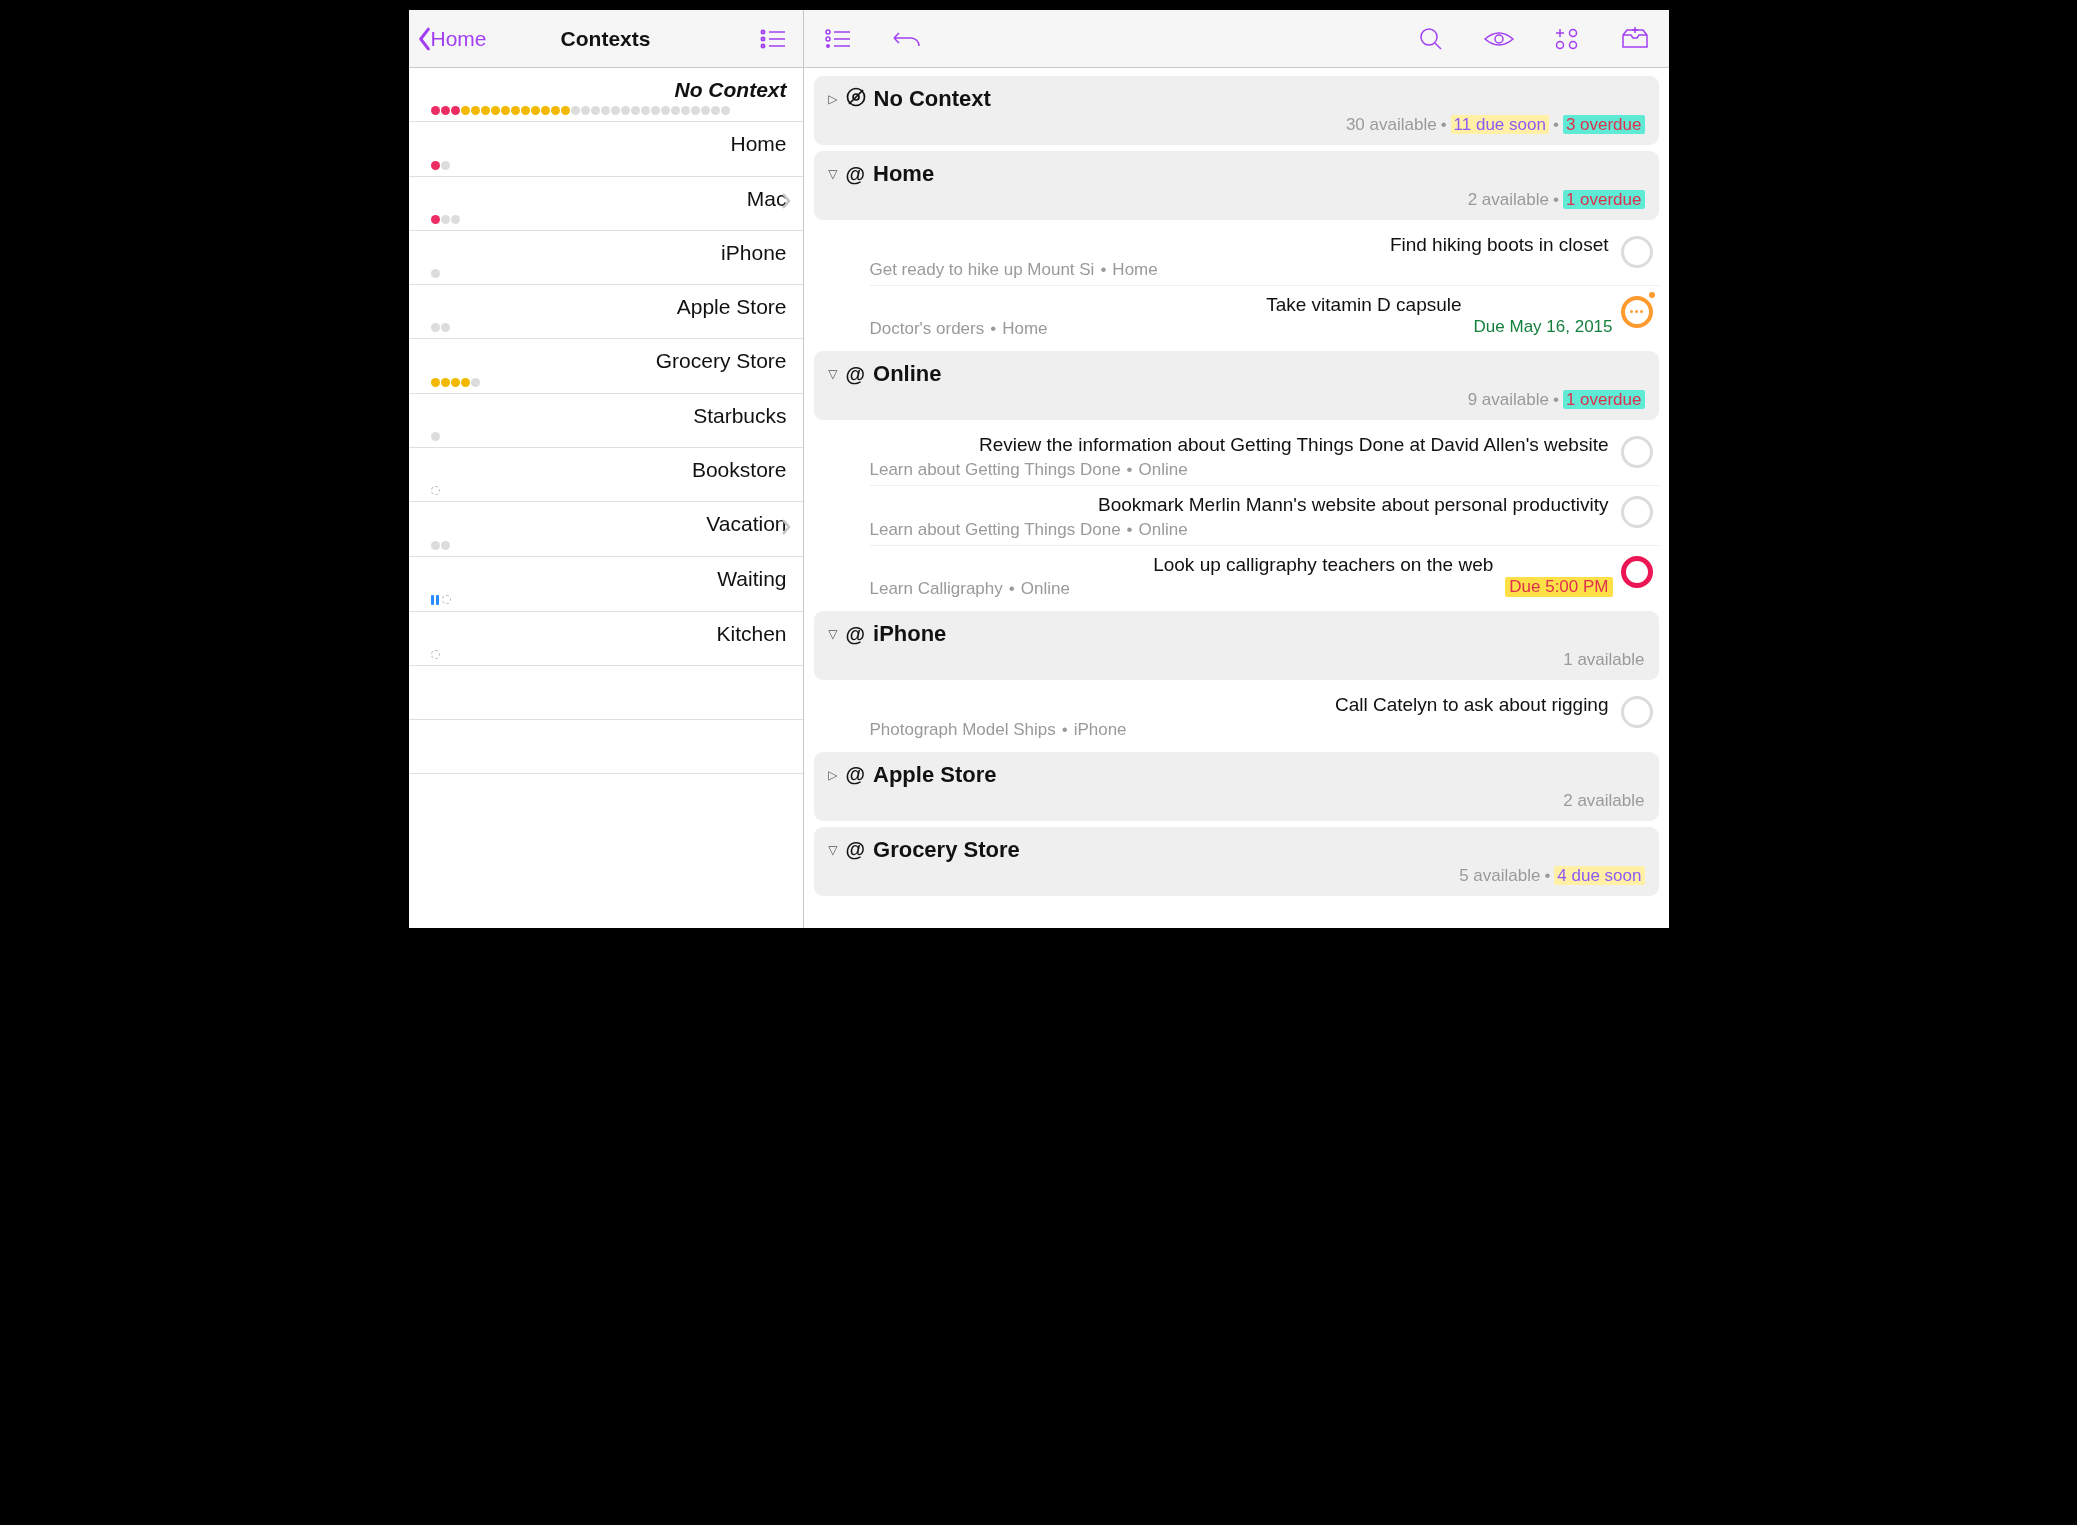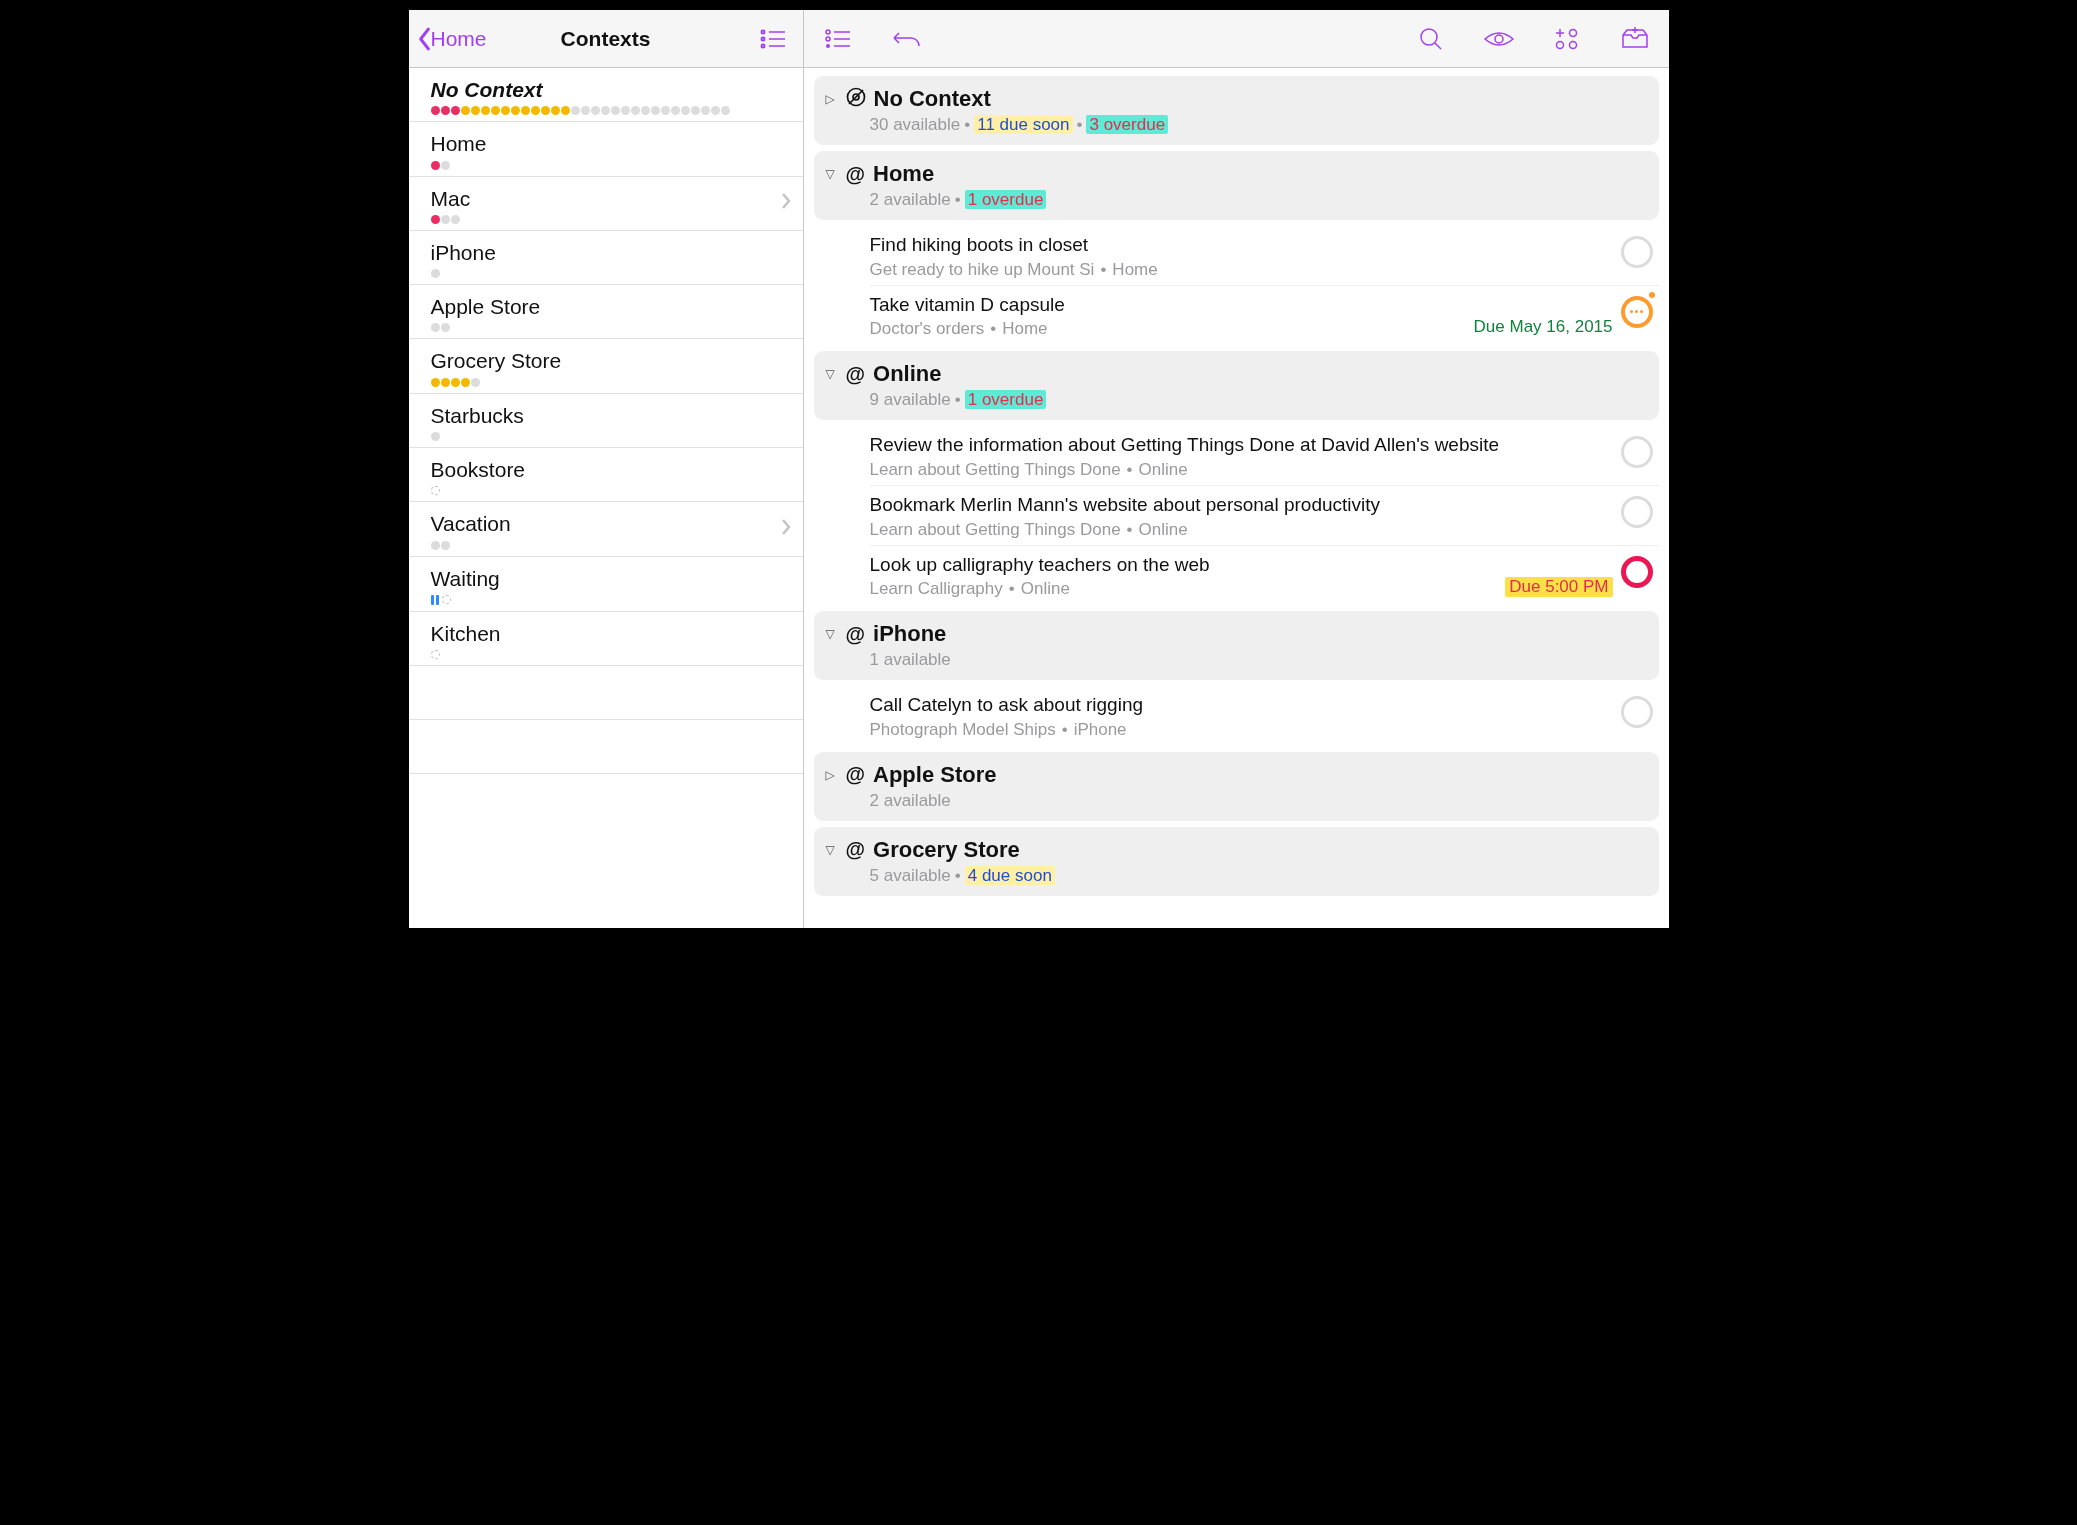--- a/index.html
+++ b/index.html
@@ -29,21 +29,21 @@
   .toolbar-spacer { flex:1; }
 
   .back-btn { display:flex; align-items:center; color:#a23ff0; font-size:21px; padding:0 10px 0 8px; cursor:pointer; }
   .back-btn svg { width:14px; height:24px; }
   .title { position:absolute; left:0; right:0; text-align:center; font-size:21px; font-weight:600; color:#111; pointer-events:none; }
 
   .icon-btn { width:40px; height:40px; display:flex; align-items:center; justify-content:center; cursor:pointer; border-radius:6px; }
   .icon-btn svg { stroke:#a23ff0; fill:none; stroke-width:1.5; }
 
   
-  .body { flex:1; display:flex; overflow:hidden; }
+  .body { flex:1; display:flex; overflow:hidden;text-align:right; }
   .sidebar { width:395px; border-right:1px solid #c7c7c9; overflow-y:auto; background:#fff; }
   .main { flex:1; overflow-y:auto; background:#fff; padding:8px 10px 0 10px; }
 
   
   .ctx-row { padding:8px 16px 6px 22px; border-bottom:1px solid #e0e0e2; position:relative; cursor:pointer; }
   .ctx-name { font-size:21px; color:#111; line-height:1.3; }
   .ctx-name.italic { font-style:italic; font-weight:600; }
   .dots { display:flex; flex-wrap:wrap; gap:1px; margin-top:3px; max-width:360px; }
   .dot { width:9px; height:9px; border-radius:50%; background:#dcdcdc; }
   .dot.red { background:#eb2d63; }
@@ -56,21 +56,21 @@
   .chev svg{width:10px;height:18px;stroke:#c4c4c6;stroke-width:2.5;fill:none;}
 
   
   .group-header { background:#efeff0; border-radius:9px; padding:10px 14px 10px 12px; margin-bottom:6px; cursor:pointer; }
   .gh-line1 { display:flex; align-items:center; gap:8px; }
   .gh-tri { font-size:12px; color:#555; width:12px; }
   .gh-at { font-size:20px; font-weight:700; color:#111; }
   .gh-title { font-size:22px; font-weight:700; color:#111; }
   .gh-sub { margin-left:44px; margin-top:3px; font-size:17px; color:#9a9a9c; }
   .gh-sub .sep { margin:0 4px; }
-  .hl-soon { background:#fff0a6; color:#1d4ed8; padding:0 3px; border-radius:2px; }
+  .hl-soon { background:#fff0a6; color:#8b5cf6; padding:0 3px; border-radius:2px; }
   .hl-over { background:#5eead4; color:#e0304e; padding:0 3px; border-radius:2px; }
 
   .task { display:flex; align-items:flex-start; padding:6px 6px 6px 56px; position:relative; cursor:pointer; }
   .task + .task, .group-header + .task { border-top:0; }
   .task:not(:last-child)::after{content:"";position:absolute;left:56px;right:0;bottom:0;height:1px;background:#eee;}
   .task-text { flex:1; padding-right:12px; }
   .task-title { font-size:19px; color:#111; line-height:1.35; }
   .task-sub { font-size:17px; color:#9a9a9c; margin-top:2px; display:flex; gap:6px; flex-wrap:wrap; align-items:center;}
   .task-due { font-size:17px; color:#15803d; white-space:nowrap; align-self:flex-end; margin-bottom:2px; margin-right:8px;}
   .task-due.over { background:#fde047; color:#e0304e; padding:0 4px; border-radius:2px;}

